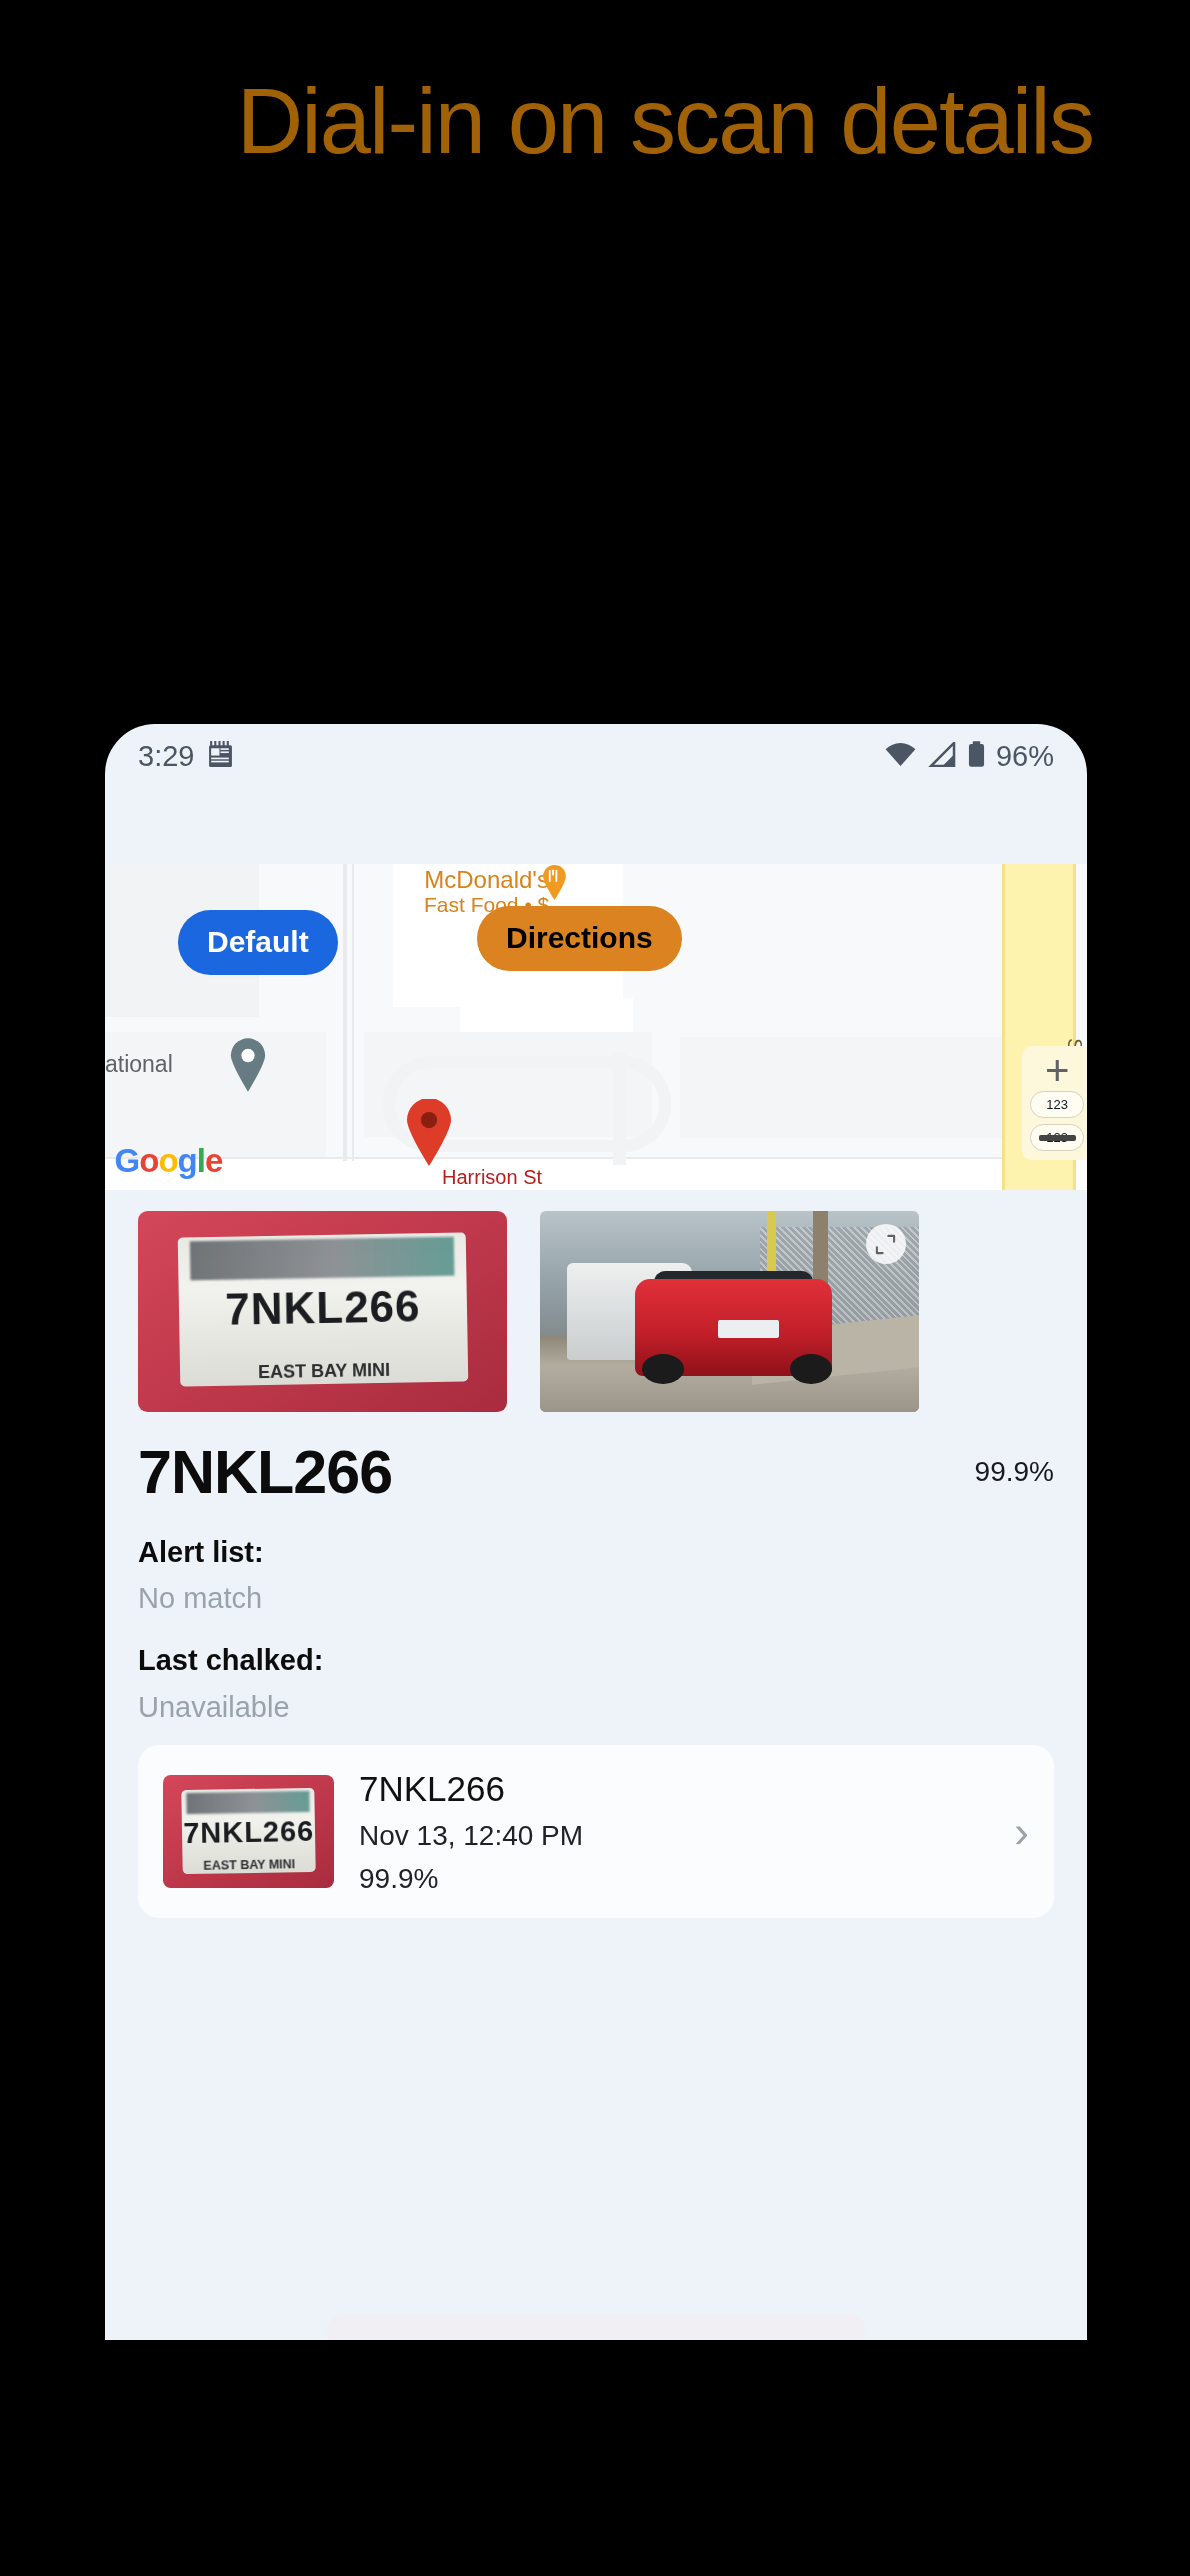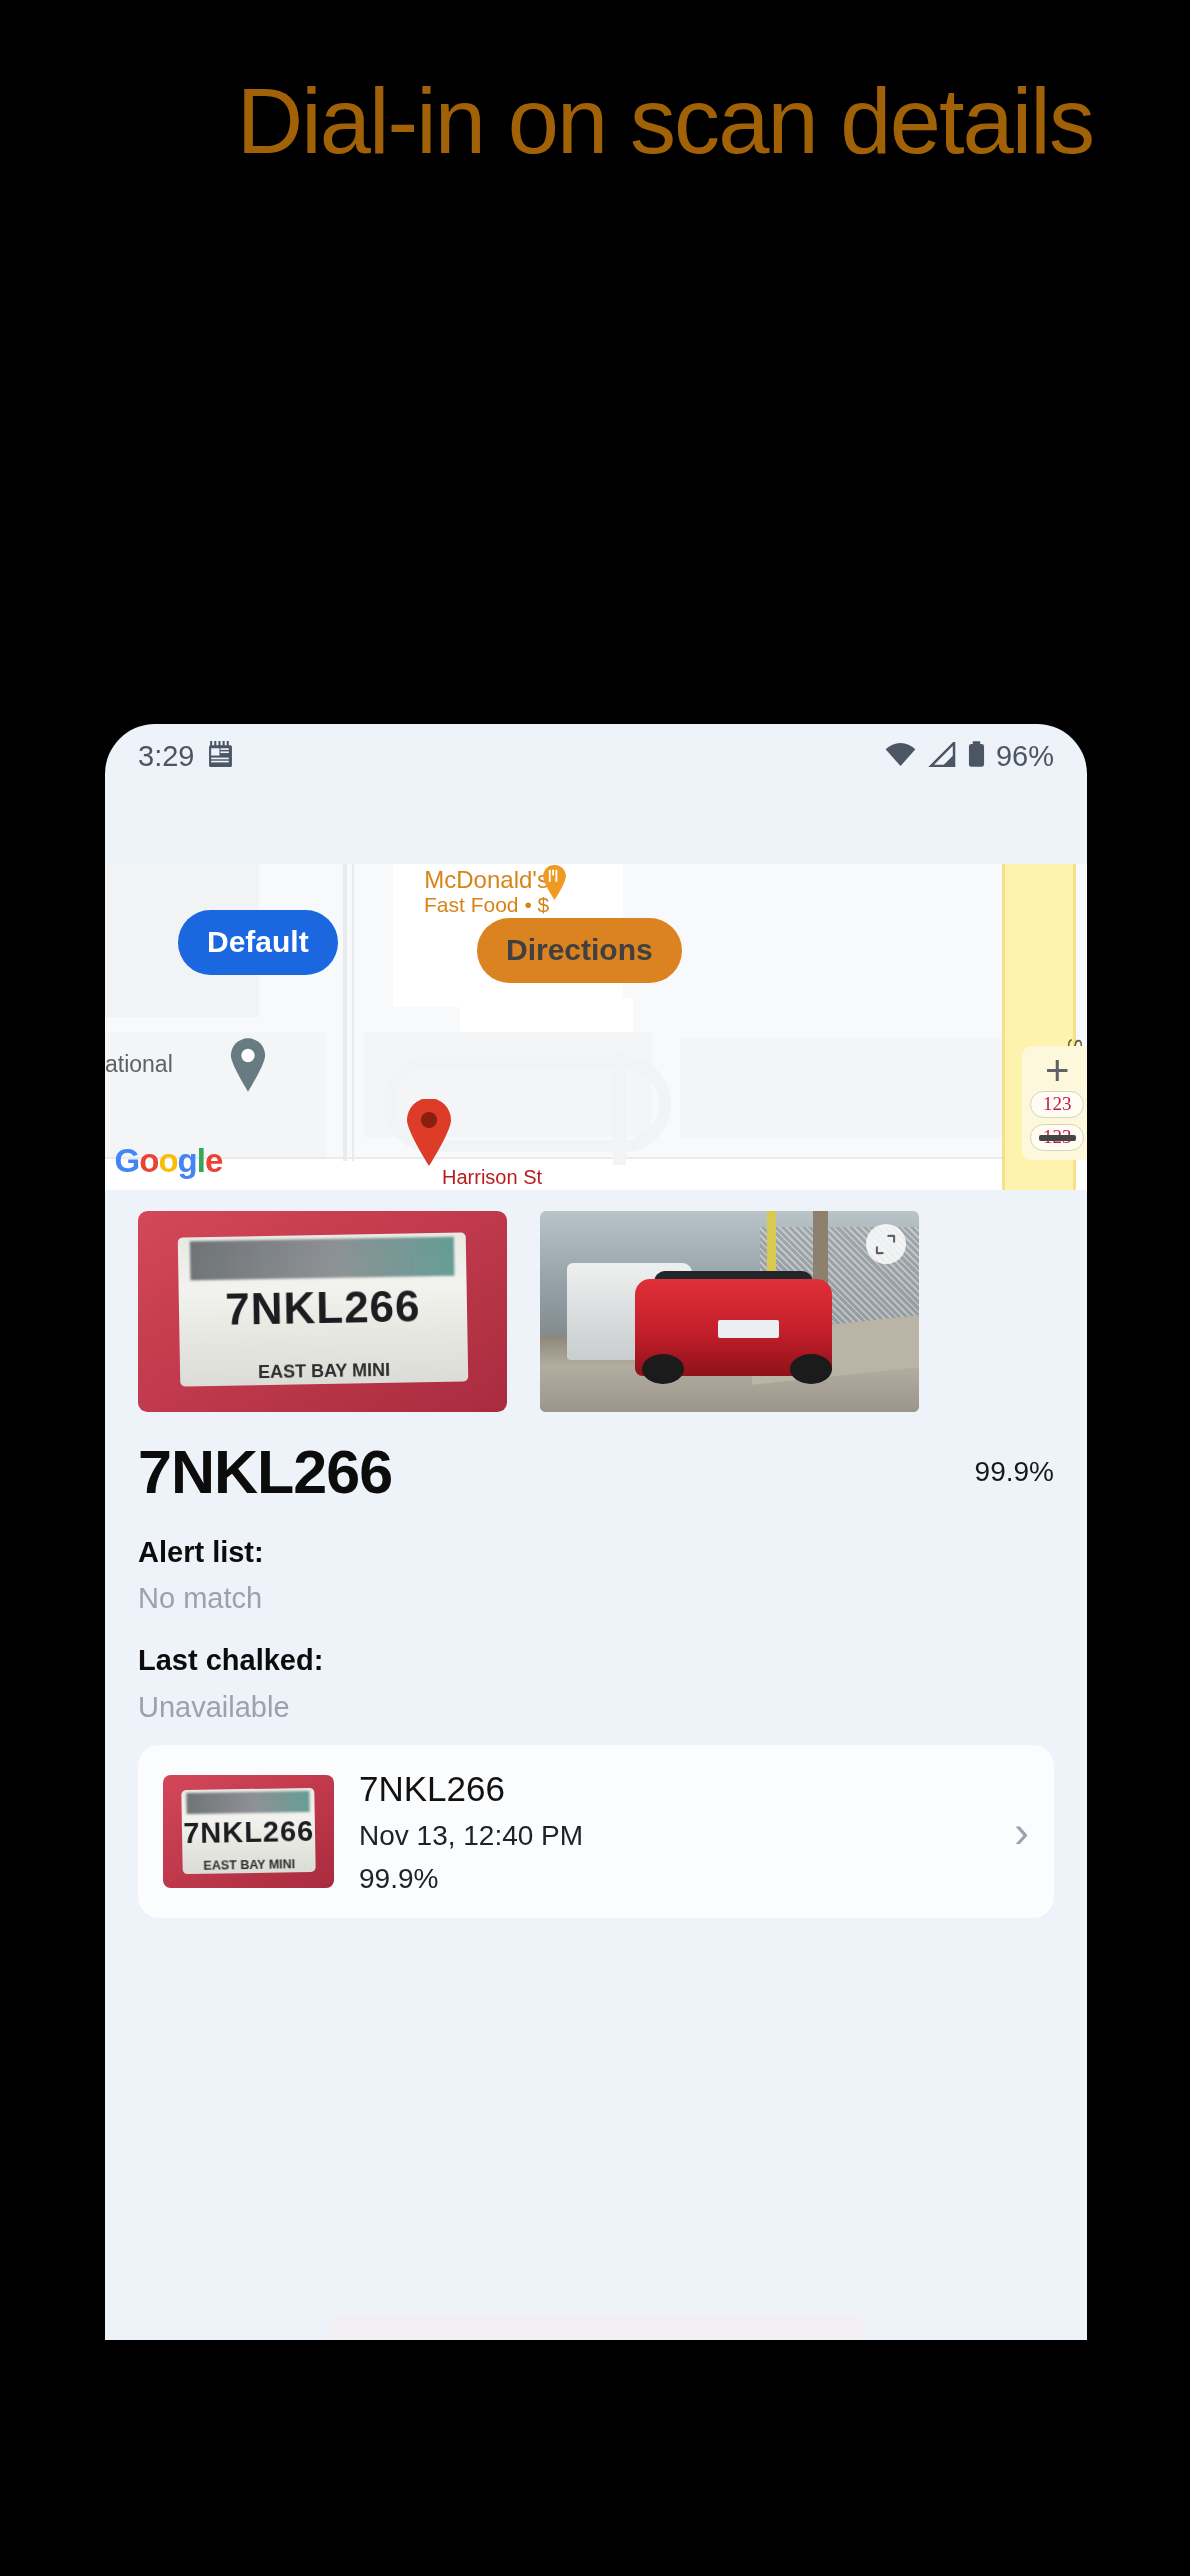--- a/index.html
+++ b/index.html
@@ -59,31 +59,31 @@
 
   #harrison { position:absolute; left:337px; top:302px; font-size:20px; color:#b91c1c; }
 
   #pin-red { position:absolute; left:299px; top:235px; width:50px; height:67px; }
   #pin-grey1 { position:absolute; left:123px; top:174px; width:40px; height:54px; }
   #label-national { position:absolute; left:0px; top:187px; font-size:23px; color:#5f6368; }
 
   #btn-default { position:absolute; left:73px; top:46px; background:#1a67e0;
     color:#fff; font-size:30px; font-weight:bold; padding:15.3px 29px;
     border-radius:33px; cursor:pointer; }
-  #btn-directions { position:absolute; left:372px; top:54px; background:#da8320;
-    color:#404040; font-size:30px; font-weight:bold; padding:15.3px 29px;
+  #btn-directions { position:absolute; left:372px; top:42px; background:#da8320;
+    color:#000000; font-size:30px; font-weight:bold; padding:15.3px 29px;
     border-radius:33px; cursor:pointer; white-space:nowrap; }
 
   #zoomctl { position:absolute; right:-5.7px; top:182px; width:71px;
     background:#fdf7dc; border-radius:9.6px; padding:9.6px 0;
     display:flex; flex-direction:column; align-items:center; gap:5.8px; }
   #zoomctl .plus { font-size:42px; color:#5f6368; line-height:.7; cursor:pointer; }
   .shield { width:54px; height:27px; border:1.9px solid #d7d2bd; border-radius:13.4px;
-    background:#fffdf2; font-size:19px; color:#be185d; display:flex;
-    align-items:center; justify-content:center;font-family:Liberation Serif, serif; }
+    background:#fffdf2; font-size:13px; color:#0f172a; display:flex;
+    align-items:center; justify-content:center; }
   .shield.minus { position:relative; }
   .shield.minus::after { content:""; position:absolute; left:7.7px; right:7.7px;
     top:10.5px; height:5.8px; background:#444; border-radius:1.9px; }
 
   #google-logo { position:absolute; left:9.6px; bottom:9.6px; font-size:33px;
     font-weight:bold; letter-spacing:-1px; }
   #google-logo span:nth-child(1){color:#4285F4}
   #google-logo span:nth-child(2){color:#EA4335}
   #google-logo span:nth-child(3){color:#FBBC05}
   #google-logo span:nth-child(4){color:#4285F4}

